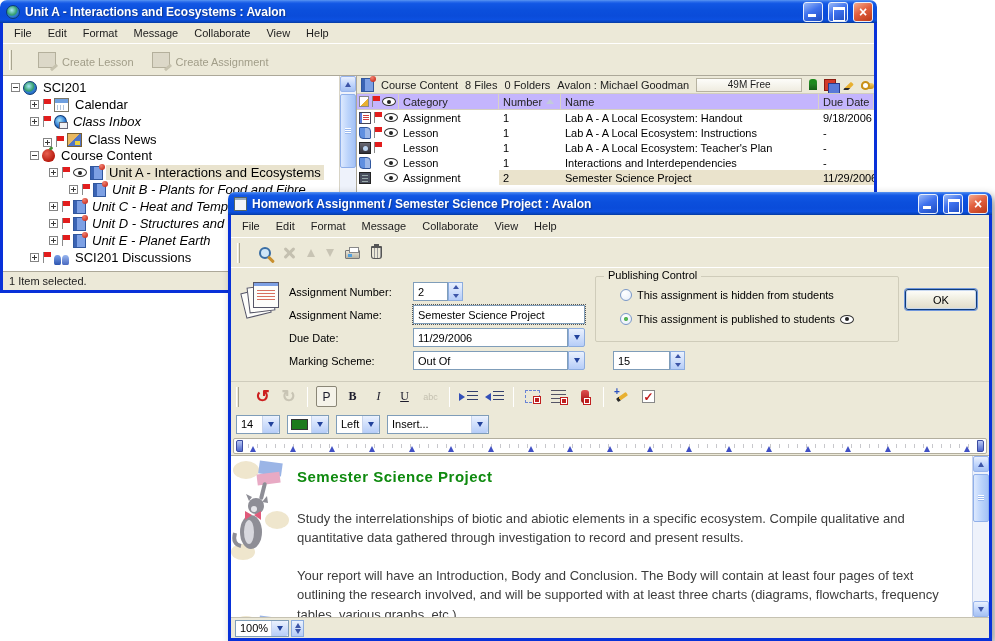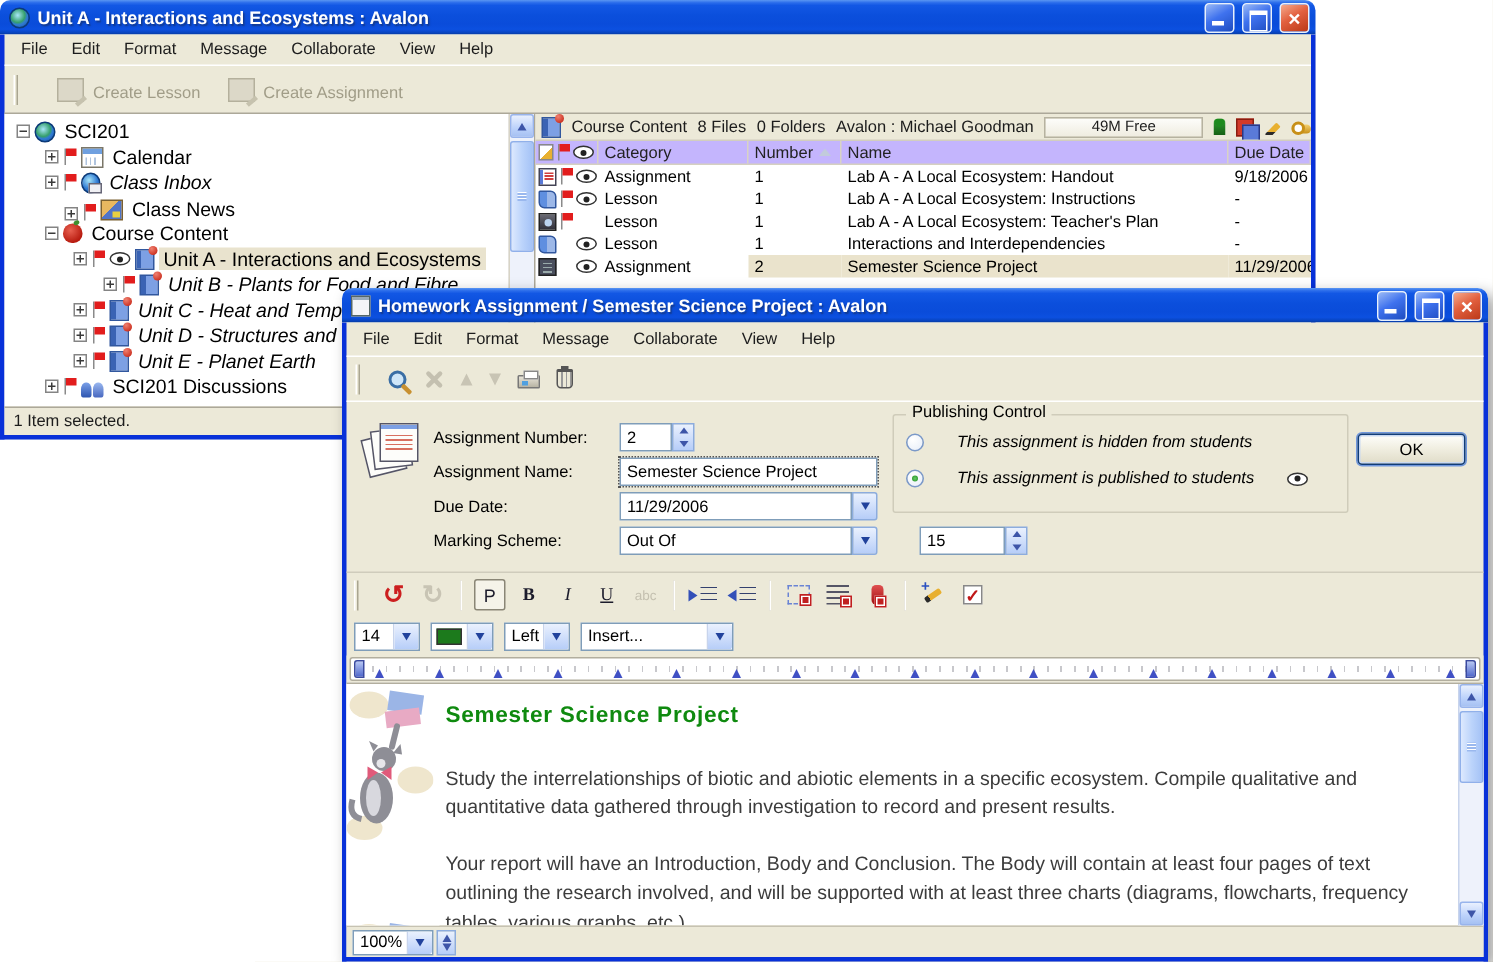--- a/index.html
+++ b/index.html
@@ -178,21 +178,21 @@
     background:linear-gradient(#eaf1fe,#b6cdf8);}
   .spin span{flex:1;display:flex;align-items:center;justify-content:center;}
   .spin .tri-up{border-bottom-width:4px;border-left-width:3px;border-right-width:3px;}
   .spin .tri-dn{border-top-width:4px;border-left-width:3px;border-right-width:3px;}
   .cbtn{width:17px;height:19px;flex:none;border:1px solid #8cacde;border-radius:0 2px 2px 0;
     background:linear-gradient(#eaf1fe,#b6cdf8);display:flex;align-items:center;justify-content:center;}
   .cbtn .tri-dn{border-top-color:#21429c;}
   .groupbox{position:absolute;left:364px;top:8px;width:304px;height:66px;border:1px solid #cfccba;
     border-radius:2px;}
   .legend{position:absolute;top:-8px;left:8px;background:#ece9d8;padding:0 4px;color:#000;}
-  .radio-row{position:absolute;left:8px;display:flex;align-items:center;gap:22px;white-space:nowrap;font-style:italic;}
+  .radio-row{position:absolute;left:24px;display:flex;align-items:center;gap:5px;white-space:nowrap;}
   .radio{width:12px;height:12px;flex:none;border-radius:50%;border:1px solid #7a98c8;
     background:radial-gradient(circle at 35% 30%,#fff,#e6edf8);position:relative;}
   .radio.on::after{content:'';position:absolute;left:3px;top:3px;width:4px;height:4px;border-radius:50%;
     background:radial-gradient(#66cc66,#1d8a1d);}
   .ok-btn{position:absolute;left:674px;top:21px;width:72px;height:21px;border:1px solid #103c78;
     border-radius:3px;background:linear-gradient(#fefefb,#f1efe2 45%,#e0dcc8);
     box-shadow:0 0 0 1px #6f96dc, inset 0 0 0 1px #c8d8f0;display:flex;align-items:center;
     justify-content:center;font-size:11px;color:#000;}
   
   .fmt1{height:30px;flex:none;display:flex;align-items:center;gap:5px;padding:0 5px;

